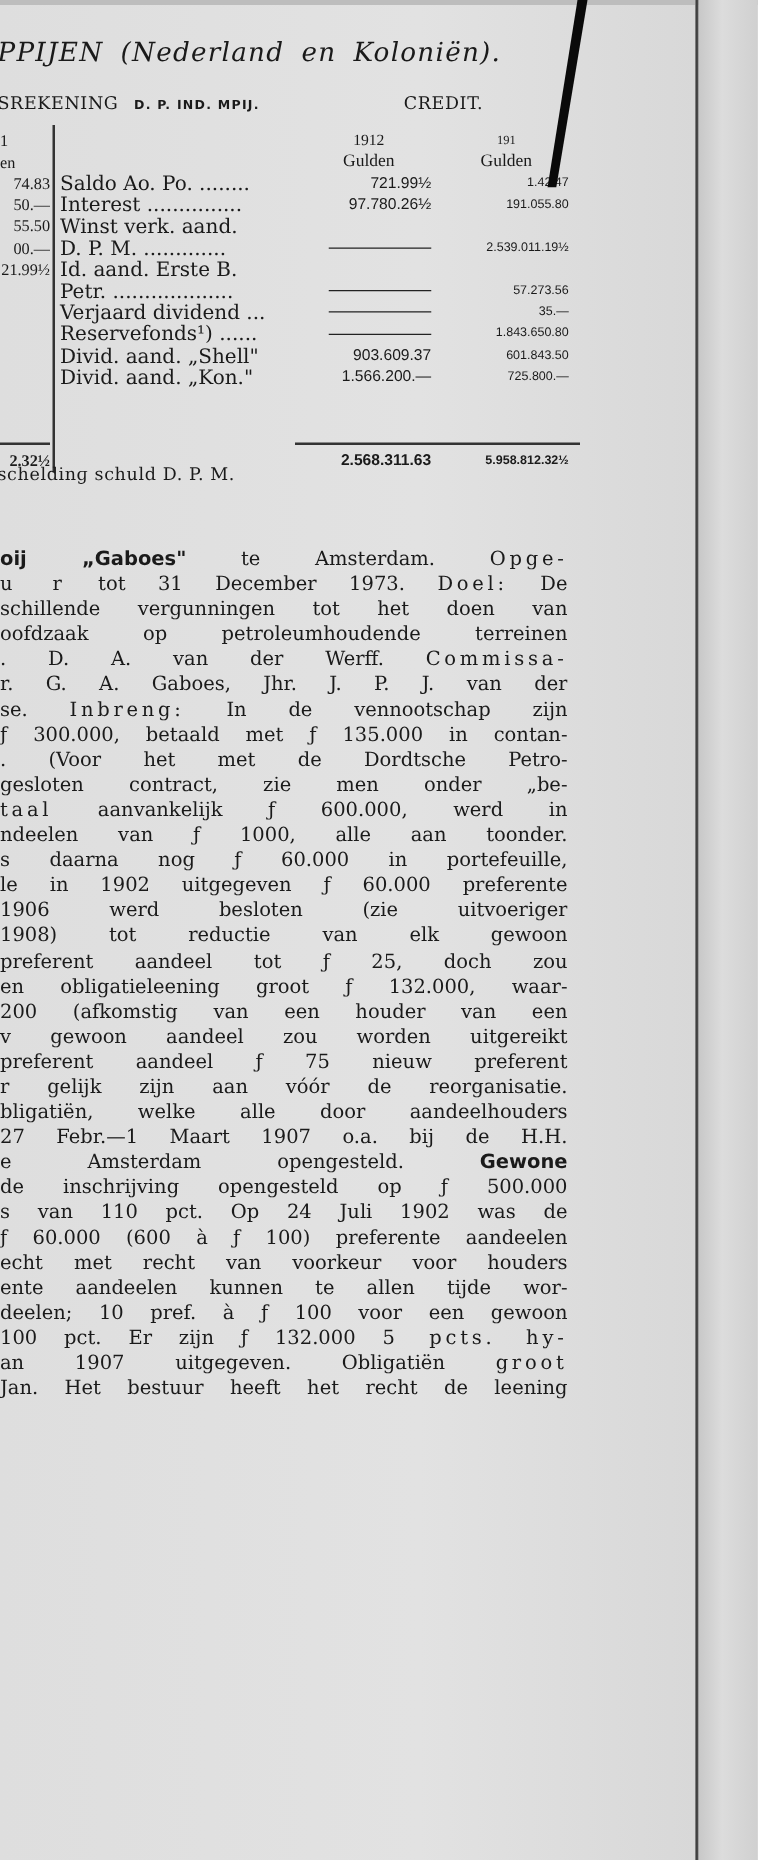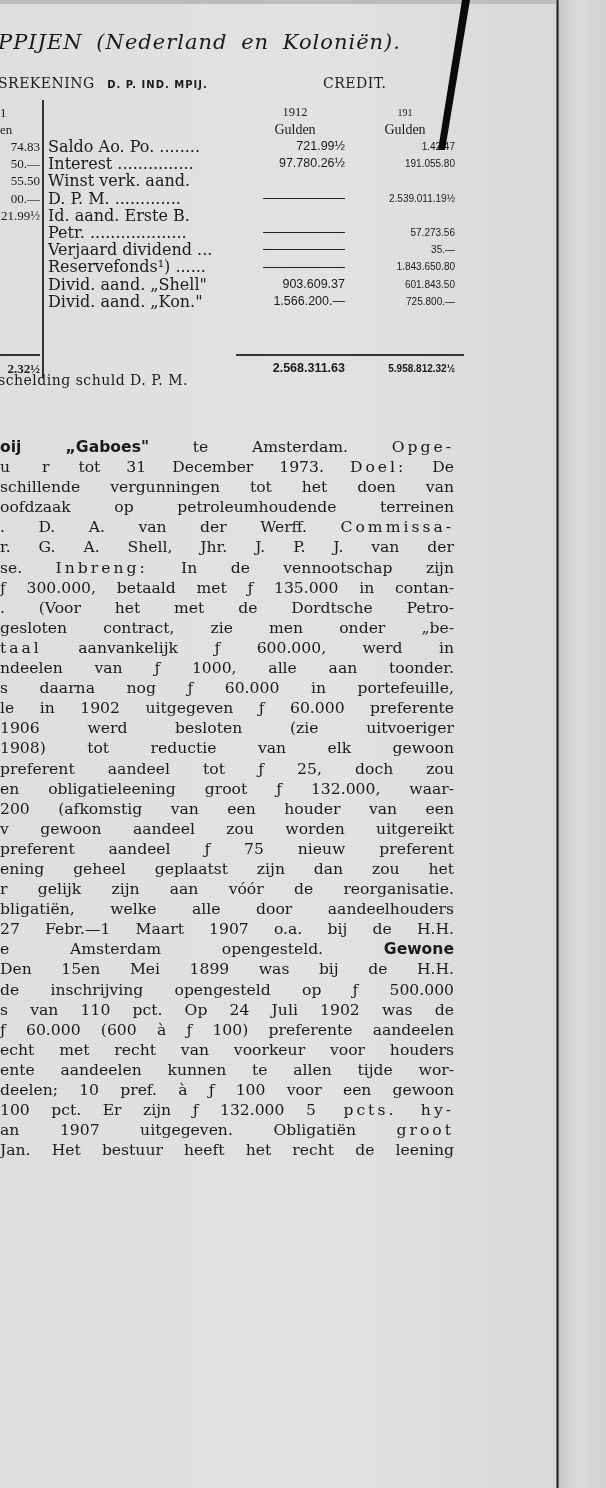--- a/index.html
+++ b/index.html
@@ -156,42 +156,40 @@
 </div>
 
 <div class="footnote">scheldinɡ schuld D. P. M.</div>
 
 <div class="body-text" id="body-text">
     <div class="line"><span class="bold">oij „Gaboes"</span><span> te Amsterdam. </span><span class="spaced">Opge-</span></div>
     <div class="line"><span class="spaced">u r</span><span> tot 31 December 1973. </span><span class="spaced">Doel:</span><span> De</span></div>
     <div class="line"><span>schillende vergunningen tot het doen van</span></div>
     <div class="line"><span>oofdzaak op petroleumhoudende terreinen</span></div>
     <div class="line"><span>. D. A. van der Werff. </span><span class="spaced">Commissa-</span></div>
-    <div class="line"><span>r. G. A. Shell, Jhr. J. P. J. van der</span></div>
+    <div class="line"><span>r. G. A. Gaboes, Jhr. J. P. J. van der</span></div>
     <div class="line"><span>se. </span><span class="spaced">Inbreng:</span><span> In de vennootschap zijn</span></div>
     <div class="line"><span> ƒ 300.000, betaald met ƒ 135.000 in contan-</span></div>
     <div class="line"><span>. (Voor het met de Dordtsche Petro-</span></div>
     <div class="line"><span>gesloten contract, zie men onder „be-</span></div>
     <div class="line"><span class="spaced">taal</span><span> aanvankelijk ƒ 600.000, werd in</span></div>
     <div class="line"><span>ndeelen van ƒ 1000, alle aan toonder.</span></div>
     <div class="line"><span>s daarna nog ƒ 60.000 in portefeuille,</span></div>
     <div class="line"><span>le in 1902 uitgegeven ƒ 60.000 preferente</span></div>
     <div class="line"><span> 1906 werd besloten (zie uitvoeriger</span></div>
     <div class="line"><span> 1908) tot reductie van elk gewoon</span></div>
     <div class="line"><span> preferent aandeel tot ƒ 25, doch zou</span></div>
     <div class="line"><span>en obligatieleening groot ƒ 132.000, waar-</span></div>
     <div class="line"><span> 200 (afkomstig van een houder van een</span></div>
     <div class="line"><span>v gewoon aandeel zou worden uitgereikt</span></div>
     <div class="line"><span> preferent aandeel ƒ 75 nieuw preferent</span></div>
-    <div class="line"><span>ening geheel geplaatst zijn dan zou het</span></div>
     <div class="line"><span>r gelijk zijn aan vóór de reorganisatie.</span></div>
     <div class="line"><span>bligatiën, welke alle door aandeelhouders</span></div>
     <div class="line"><span> 27 Febr.—1 Maart 1907 o.a. bij de H.H.</span></div>
     <div class="line"><span>e Amsterdam opengesteld. </span><span class="bold">Gewone</span></div>
-    <div class="line"><span> Den 15en Mei 1899 was bij de H.H.</span></div>
     <div class="line"><span>de inschrijving opengesteld op ƒ 500.000</span></div>
     <div class="line"><span>s van 110 pct. Op 24 Juli 1902 was de</span></div>
     <div class="line"><span> ƒ 60.000 (600 à ƒ 100) preferente aandeelen</span></div>
     <div class="line"><span>echt met recht van voorkeur voor houders</span></div>
     <div class="line"><span>ente aandeelen kunnen te allen tijde wor-</span></div>
     <div class="line"><span>deelen; 10 pref. à ƒ 100 voor een gewoon</span></div>
     <div class="line"><span> 100 pct. Er zijn ƒ 132.000 </span><span class="spaced">5 pcts. hy-</span></div>
     <div class="line"><span>an 1907 uitgegeven. Obligatiën </span><span class="spaced">groot</span></div>
     <div class="line"><span>Jan. Het bestuur heeft het recht de leening</span></div>
   </div>

